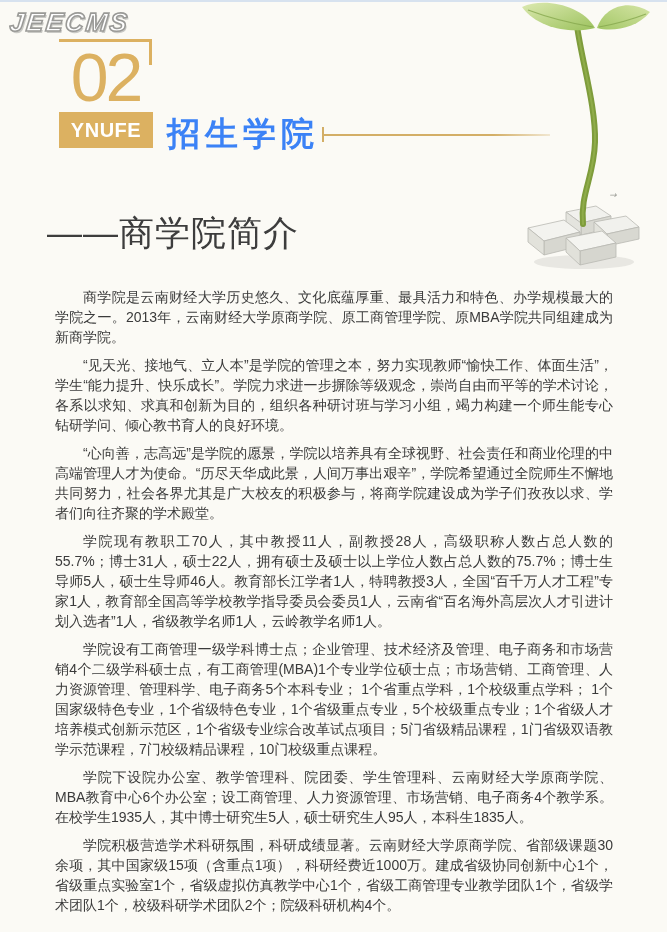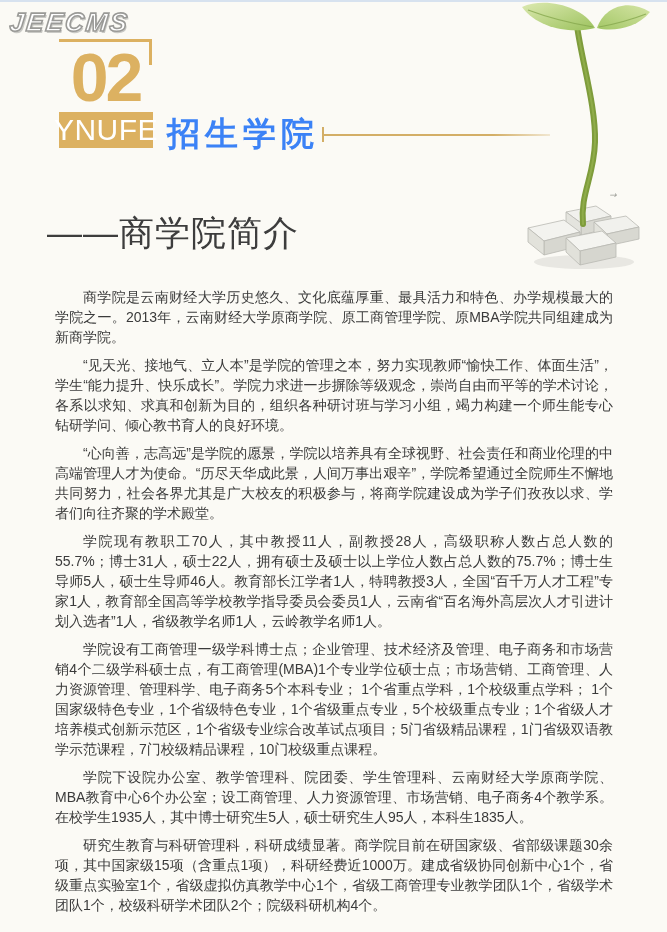--- a/index.html
+++ b/index.html
@@ -43,39 +43,39 @@
     border-right: 3px solid #DCB161;
   }
   .section-number {
     position: absolute;
     left: 59px;
     top: 40px;
     width: 93px;
     text-align: center;
     font-size: 68px;
     line-height: 70px;
-    font-weight: 700;
+    font-weight: 400;
     letter-spacing: -3px;
     color: #DCB161;
   }
   .section-code-band {
     position: absolute;
     left: 59px;
     top: 110px;
     width: 94px;
     height: 36px;
     background: #DCB161;
     display: flex;
     align-items: center;
     justify-content: center;
   }
   .section-code-band span {
     color: #ffffff;
-    font-size: 30px;
-    font-weight: 400;
+    font-size: 20px;
+    font-weight: 700;
     letter-spacing: 0.5px;
   }
 
   
   .section-title {
     position: absolute;
     left: 167px;
     top: 110px;
     font-size: 33px;
     font-weight: 700;
@@ -203,16 +203,16 @@
 
   <div class="intro-heading">——商学院简介</div>
 
   <div class="intro-body">
     <p>商学院是云南财经大学历史悠久、文化底蕴厚重、最具活力和特色、办学规模最大的学院之一。2013年，云南财经大学原商学院、原工商管理学院、原MBA学院共同组建成为新商学院。</p>
     <p>“见天光、接地气、立人本”是学院的管理之本，努力实现教师“愉快工作、体面生活”，学生“能力提升、快乐成长”。学院力求进一步摒除等级观念，崇尚自由而平等的学术讨论，各系以求知、求真和创新为目的，组织各种研讨班与学习小组，竭力构建一个师生能专心钻研学问、倾心教书育人的良好环境。</p>
     <p>“心向善，志高远”是学院的愿景，学院以培养具有全球视野、社会责任和商业伦理的中高端管理人才为使命。“历尽天华成此景，人间万事出艰辛”，学院希望通过全院师生不懈地共同努力，社会各界尤其是广大校友的积极参与，将商学院建设成为学子们孜孜以求、学者们向往齐聚的学术殿堂。</p>
     <p>学院现有教职工70人，其中教授11人，副教授28人，高级职称人数占总人数的55.7%；博士31人，硕士22人，拥有硕士及硕士以上学位人数占总人数的75.7%；博士生导师5人，硕士生导师46人。教育部长江学者1人，特聘教授3人，全国“百千万人才工程”专家1人，教育部全国高等学校教学指导委员会委员1人，云南省“百名海外高层次人才引进计划入选者”1人，省级教学名师1人，云岭教学名师1人。</p>
     <p>学院设有工商管理一级学科博士点；企业管理、技术经济及管理、电子商务和市场营销4个二级学科硕士点，有工商管理(MBA)1个专业学位硕士点；市场营销、工商管理、人力资源管理、管理科学、电子商务5个本科专业； 1个省重点学科，1个校级重点学科； 1个国家级特色专业，1个省级特色专业，1个省级重点专业，5个校级重点专业；1个省级人才培养模式创新示范区，1个省级专业综合改革试点项目；5门省级精品课程，1门省级双语教学示范课程，7门校级精品课程，10门校级重点课程。</p>
     <p>学院下设院办公室、教学管理科、院团委、学生管理科、云南财经大学原商学院、MBA教育中心6个办公室；设工商管理、人力资源管理、市场营销、电子商务4个教学系。在校学生1935人，其中博士研究生5人，硕士研究生人95人，本科生1835人。</p>
-    <p>研究生教育与科研管理科，科研成绩显著。商学院目前在研国家级、省部级课题30余项，其中国家级15项（含重点1项），科研经费近1000万。建成省级协同创新中心1个，省级重点实验室1个，省级虚拟仿真教学中心1个，省级工商管理专业教学团队1个，省级学术团队1个，校级科研学术团队2个；院级科研机构4个。</p>
+    <p>学院积极营造学术科研氛围，科研成绩显著。云南财经大学原商学院、省部级课题30余项，其中国家级15项（含重点1项），科研经费近1000万。建成省级协同创新中心1个，省级重点实验室1个，省级虚拟仿真教学中心1个，省级工商管理专业教学团队1个，省级学术团队1个，校级科研学术团队2个；院级科研机构4个。</p>
   </div>
 
 </div>
 
 </body></html>

